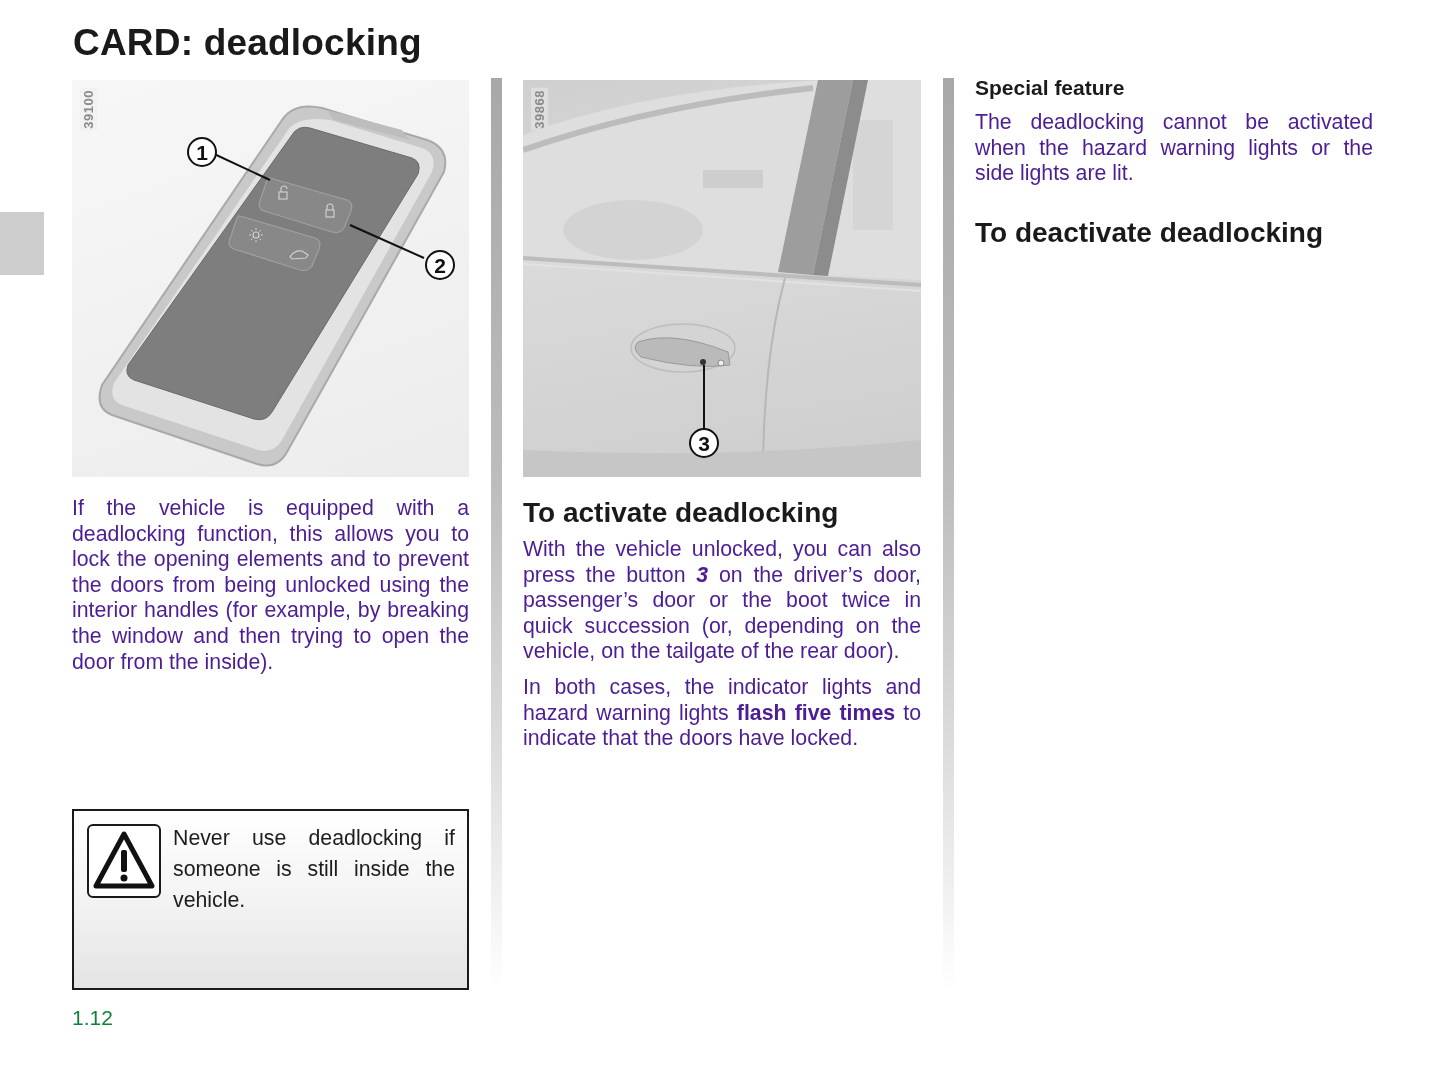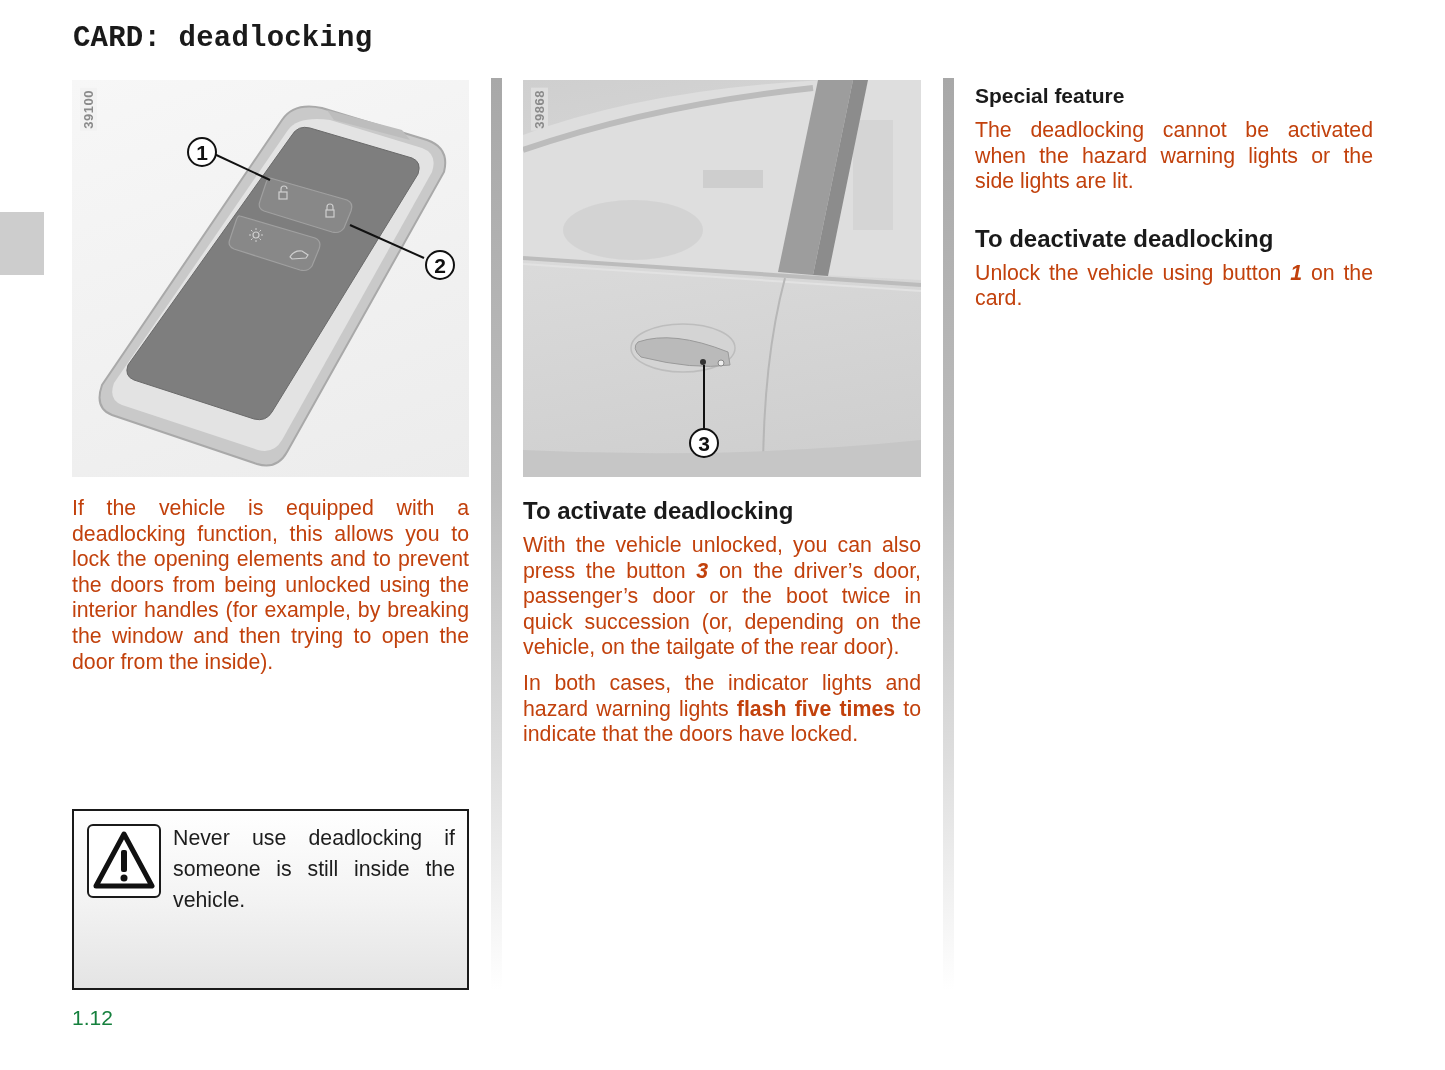--- a/index.html
+++ b/index.html
@@ -2,51 +2,51 @@
 <html><head>
 <meta charset="utf-8">
 <style>
   html, body { margin:0; padding:0; background:#ffffff; }
   body {
     width:1445px; height:1070px; position:relative; overflow:hidden;
     font-family: "Liberation Sans", sans-serif; color:#1a1a1a;
   }
   .page-title {
     position:absolute; left:73px; top:22px;
-    font-size:29px; font-weight:bold; color:#1a1a1a; letter-spacing:0.2px;font-family:Liberation Mono, monospace;
+    font-size:37px; font-weight:bold; color:#1a1a1a; letter-spacing:0.2px;
   }
   .side-tab {
     position:absolute; left:0; top:212px; width:44px; height:63px;
     background:#cdcdcd;
   }
   .divider {
     position:absolute; top:78px; width:11px; height:912px;
     background:linear-gradient(to bottom, #a8a8a8 0%, #bdbdbd 45%, #dedede 75%, #ffffff 100%);
   }
   .col { position:absolute; }
   .col-left { left:72px; top:80px; width:397px; }
   .col-mid { left:523px; top:80px; width:398px; }
-  .col-right { left:975px; top:76px; width:398px;margin-top:8px; }
+  .col-right { left:975px; top:76px; width:398px; }
 
   .figure { position:relative; overflow:hidden; }
   .fig-card { width:397px; height:397px; background:linear-gradient(160deg,#f7f7f7,#ececec); }
   .fig-door { width:398px; height:397px; background:linear-gradient(170deg,#cfcfcf 0%,#dadada 40%,#cdcdcd 100%); }
   .fig-num {
     position:absolute; left:8px; top:8px; font-size:13px; font-weight:bold; color:#8a8a8a;
     writing-mode:vertical-rl; transform:rotate(180deg); letter-spacing:0.5px;
     background:#f2f2f2; padding:2px 1px;
   }
   .fig-svg { position:absolute; left:0; top:0; }
 
   p.body {
     margin:0 0 10px 0; font-size:21.3px; line-height:25.6px; text-align:justify;
-    color:#c2410c;
+    color:#4c1d95;
   }
   h2.sec {
-    margin:0 0 8px 0; font-size:24px; font-weight:bold; color:#1a1a1a;
+    margin:0 0 8px 0; font-size:28px; font-weight:bold; color:#1a1a1a;
   }
   h3.sub {
     margin:0 0 10px 0; font-size:21px; font-weight:bold; color:#1a1a1a;
   }
   .intro { margin-top:6px; }
   .warning {
     position:absolute; left:72px; top:809px; width:393px; height:177px;
     border:2px solid #1a1a1a;
     background:linear-gradient(to bottom,#ffffff 0%,#f3f3f3 50%,#e4e4e4 100%);
   }
@@ -162,14 +162,13 @@
   <h2 class="sec" style="margin-top:20px;">To activate deadlocking</h2>
   <p class="body"><span>With the vehicle unlocked, you can also press the button </span><b><i>3</i></b><span> on the driver’s door, passenger’s door or the boot twice in quick succession (or, depending on the vehicle, on the tailgate of the rear door).</span></p>
   <p class="body"><span>In both cases, the indicator lights and hazard warning lights </span><b>flash five times</b><span> to indicate that the doors have locked.</span></p>
 </div>
 
 <div class="col col-right">
   <h3 class="sub">Special feature</h3>
   <p class="body">The deadlocking cannot be activated when the hazard warning lights or the side lights are lit.</p>
   <div style="height:20px;"></div>
   <h2 class="sec">To deactivate deadlocking</h2>
-  <p class="body"><span>Unlock the vehicle using button </span><b><i>1</i></b><span> on the card.</span></p>
 </div>
 
 </body></html>

